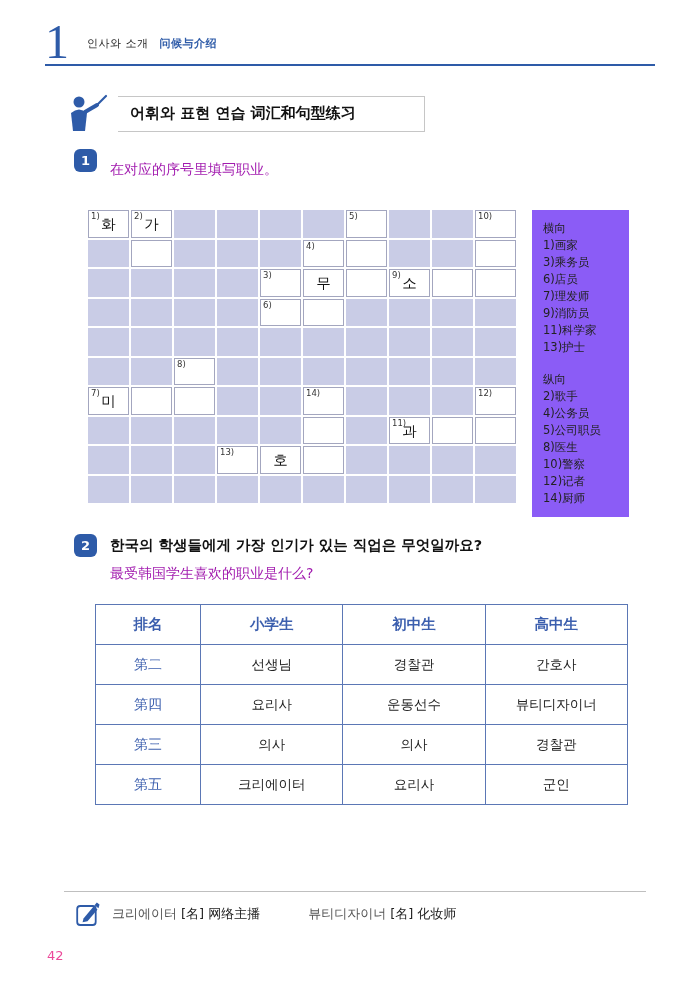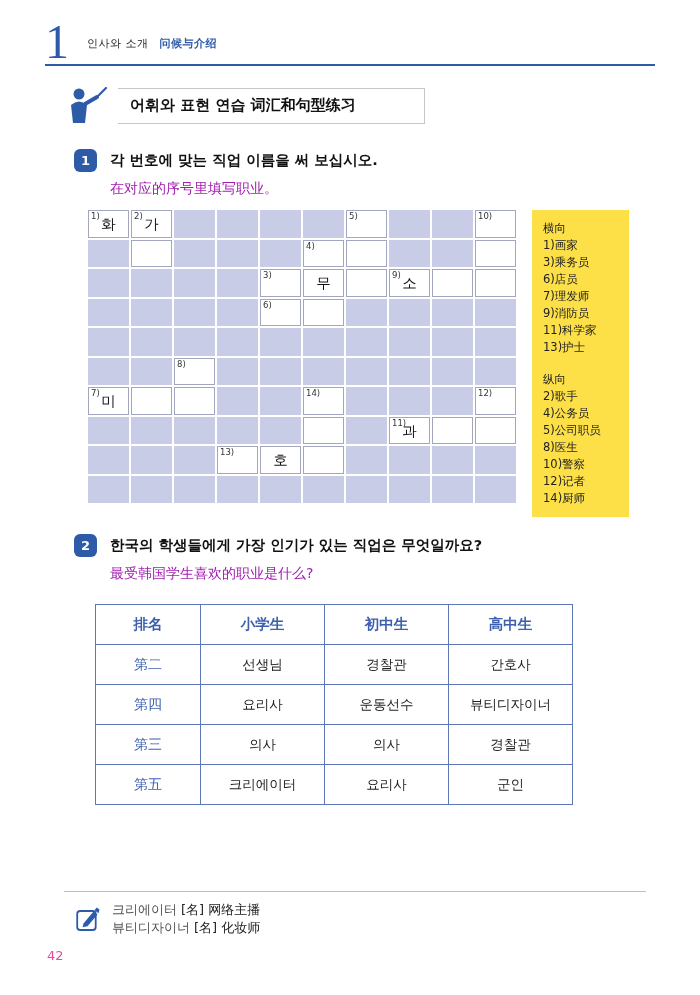--- a/index.html
+++ b/index.html
@@ -8,21 +8,21 @@
     font-family:"DejaVu Sans","Liberation Sans",sans-serif;color:#222;
   }
   
   .chapter-header{position:absolute;top:20px;left:45px;display:flex;align-items:flex-start;}
   .chapter-num{font-family:"Liberation Serif","DejaVu Serif",serif;font-size:48px;line-height:0.92;color:#2e5ba8;font-weight:400;}
   .chapter-titles{margin:16px 0 0 18px;font-size:11px;letter-spacing:0.5px;}
   .chapter-title-ko{color:#222;}
   .chapter-title-zh{color:#2e5ba8;font-weight:bold;margin-left:7px;}
   .chapter-rule{position:absolute;top:64px;left:45px;width:610px;height:2px;background:#2e5ba8;}
   
-  .section-header{position:absolute;top:86px;left:64px;display:flex;align-items:flex-end;}
+  .section-header{position:absolute;top:94px;left:64px;display:flex;align-items:flex-end;}
   .teacher-icon{width:46px;height:38px;flex:none;}
   .section-title-box{
     margin-left:8px;border:1px solid #c6c6c6;border-left:none;
     padding:7px 68px 8px 12px;font-size:15px;font-weight:bold;color:#111;white-space:nowrap;
   }
   
   .exercise{position:absolute;display:flex;}
   .exercise.ex1{top:148px;left:74px;}
   .exercise.ex2{top:533px;left:74px;}
   .ex-badge{
@@ -34,38 +34,38 @@
   .ex-zh{font-size:14px;color:#a21caf;margin-top:10px;white-space:nowrap;}
   
   .crossword-area{position:absolute;top:210px;left:88px;display:flex;align-items:flex-start;}
   .cw-grid{display:grid;grid-template-columns:repeat(10,41px);grid-auto-rows:27.5px;gap:2px;}
   .cw-cell{box-sizing:border-box;position:relative;display:flex;align-items:center;justify-content:center;}
   .cw-cell.filled{background:#c9cce6;}
   .cw-cell.white{background:#ffffff;border:1px solid #a3a6bf;}
   .cw-label{position:absolute;top:0px;left:2px;font-size:8.5px;line-height:10px;color:#333;}
   .cw-char{font-size:14.5px;color:#111;margin-top:2px;}
   .clue-panel{
-    margin-left:16px;width:97px;box-sizing:border-box;background:#fde047;
+    margin-left:16px;width:97px;box-sizing:border-box;background:#8b5cf6;
     padding:10px 8px 10px 11px;font-size:11.5px;line-height:17px;color:#222;min-height:295px;
   }
   .clue-title{font-weight:normal;}
   .clue-gap{height:15px;}
   
-  #rank-table{position:absolute;top:604px;left:95px;width:478px;border-collapse:collapse;table-layout:fixed;}
+  #rank-table{position:absolute;top:604px;left:95px;width:533px;border-collapse:collapse;table-layout:fixed;}
   #rank-table th,#rank-table td{
     border:1px solid #5b77b5;height:39px;text-align:center;vertical-align:middle;
     font-size:13.5px;color:#222;padding:0;font-weight:normal;
   }
   #rank-table th{color:#3c5fae;font-weight:bold;font-size:14.5px;}
   #rank-table td.rank-cell{color:#3c5fae;font-size:14px;}
   
   .note-divider{position:absolute;top:891px;left:64px;width:582px;height:1px;background:#bfbfbf;}
   .vocab-note{position:absolute;top:901px;left:76px;display:flex;align-items:center;}
   .note-icon{width:24px;height:26px;flex:none;margin-right:12px;}
-  .vocab-items{display:flex;align-items:center;flex-direction:column;}
+  .vocab-items{display:flex;align-items:center;}
   .vocab-item{margin-right:48px;font-size:13px;white-space:nowrap;}
   .vocab-word{color:#555;}
   .vocab-pos{color:#222;margin:0 4px;}
   .vocab-meaning{color:#222;}
   
   .page-num{position:absolute;top:948px;left:47px;font-size:13px;color:#ec4899;}
 </style>
 </head>
 <body>
 
@@ -88,21 +88,20 @@
         <path d="M21 18 L33 11" stroke="#2e5ba8" stroke-width="4" stroke-linecap="round"></path>
         <path d="M31 13 L42 2" stroke="#2e5ba8" stroke-width="2.2" stroke-linecap="round"></path>
       </svg>
     </span>
     <div class="section-title-box">어휘와 표현 연습  词汇和句型练习</div>
   </div>
 
   <div class="exercise ex1">
     <span class="ex-badge">1</span>
     <div class="ex-body">
-      <div class="ex-ko">각 번호에 맞는 직업 이름을 써 보십시오.</div>
       <div class="ex-zh">在对应的序号里填写职业。</div>
     </div>
   </div>
 
   <div class="crossword-area">
     <div class="cw-grid" id="crossword-grid">
         <div class="cw-cell white">
           <span class="cw-label">1)</span>
           <span class="cw-char">화</span>
         </div>

